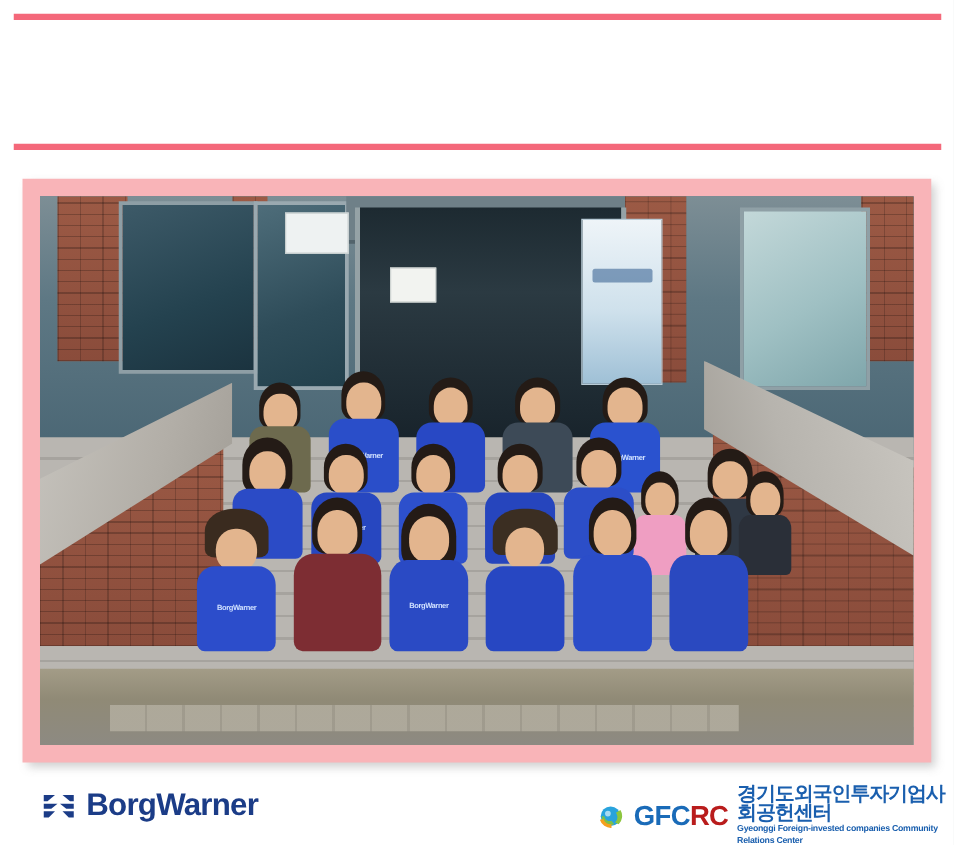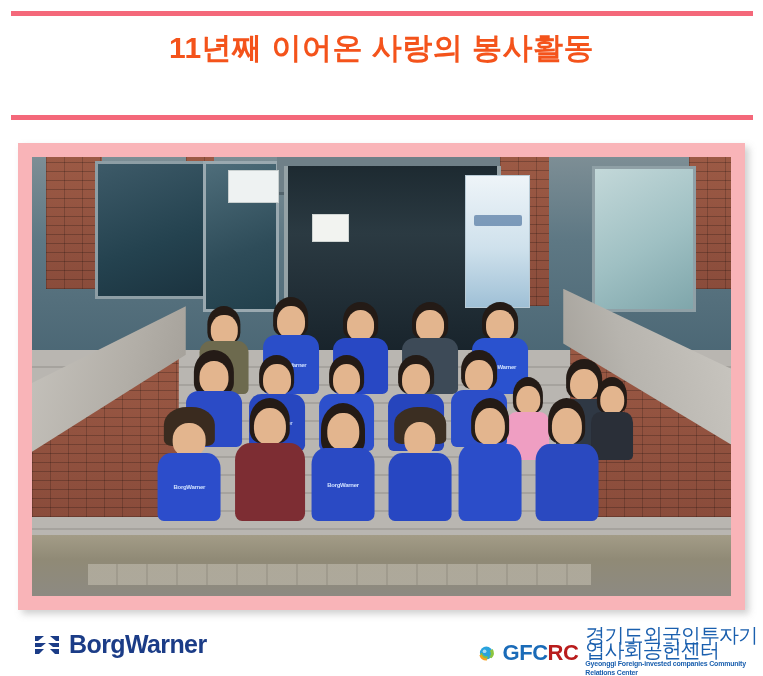--- a/index.html
+++ b/index.html
@@ -223,36 +223,35 @@
   }
   .gf-globe { display:block; }
   .gf-word {
     font-size: 22px; font-weight: bold; letter-spacing: -0.5px;
     font-family: "Liberation Sans", sans-serif;
   }
   .gf-word .blue { color: #1a6bb8; }
   .gf-word .orange { color: #b91c1c; }
   .gf-texts { display: flex; flex-direction: column; gap: 1px; }
   .gf-kr {
-    font-size: 20px; font-weight: normal; color: #1a5fae;
+    font-size: 16px; font-weight: bold; color: #1a5fae;
     letter-spacing: -0.9px; line-height: 15px;
   }
   .gf-en {
     font-size: 7px; font-weight: bold; color: #1a5fae;
     letter-spacing: -0.2px; line-height: 9px;
   }
 </style>
 </head>
 <body>
 
 <div class="rule rule-top"></div>
 <div class="rule rule-bottom"></div>
 
 <div class="title-block">
-  <div class="title-line2">11년째 이어온 사랑의 봉사활동</div>
 </div>
 
 <div class="photo-frame">
   <div class="photo">
 
     <div class="sky-wall"></div>
     <div class="facade"></div>
     <div class="brick brick-a"></div>
     <div class="brick brick-b"></div>
     <div class="brick brick-c"></div>

